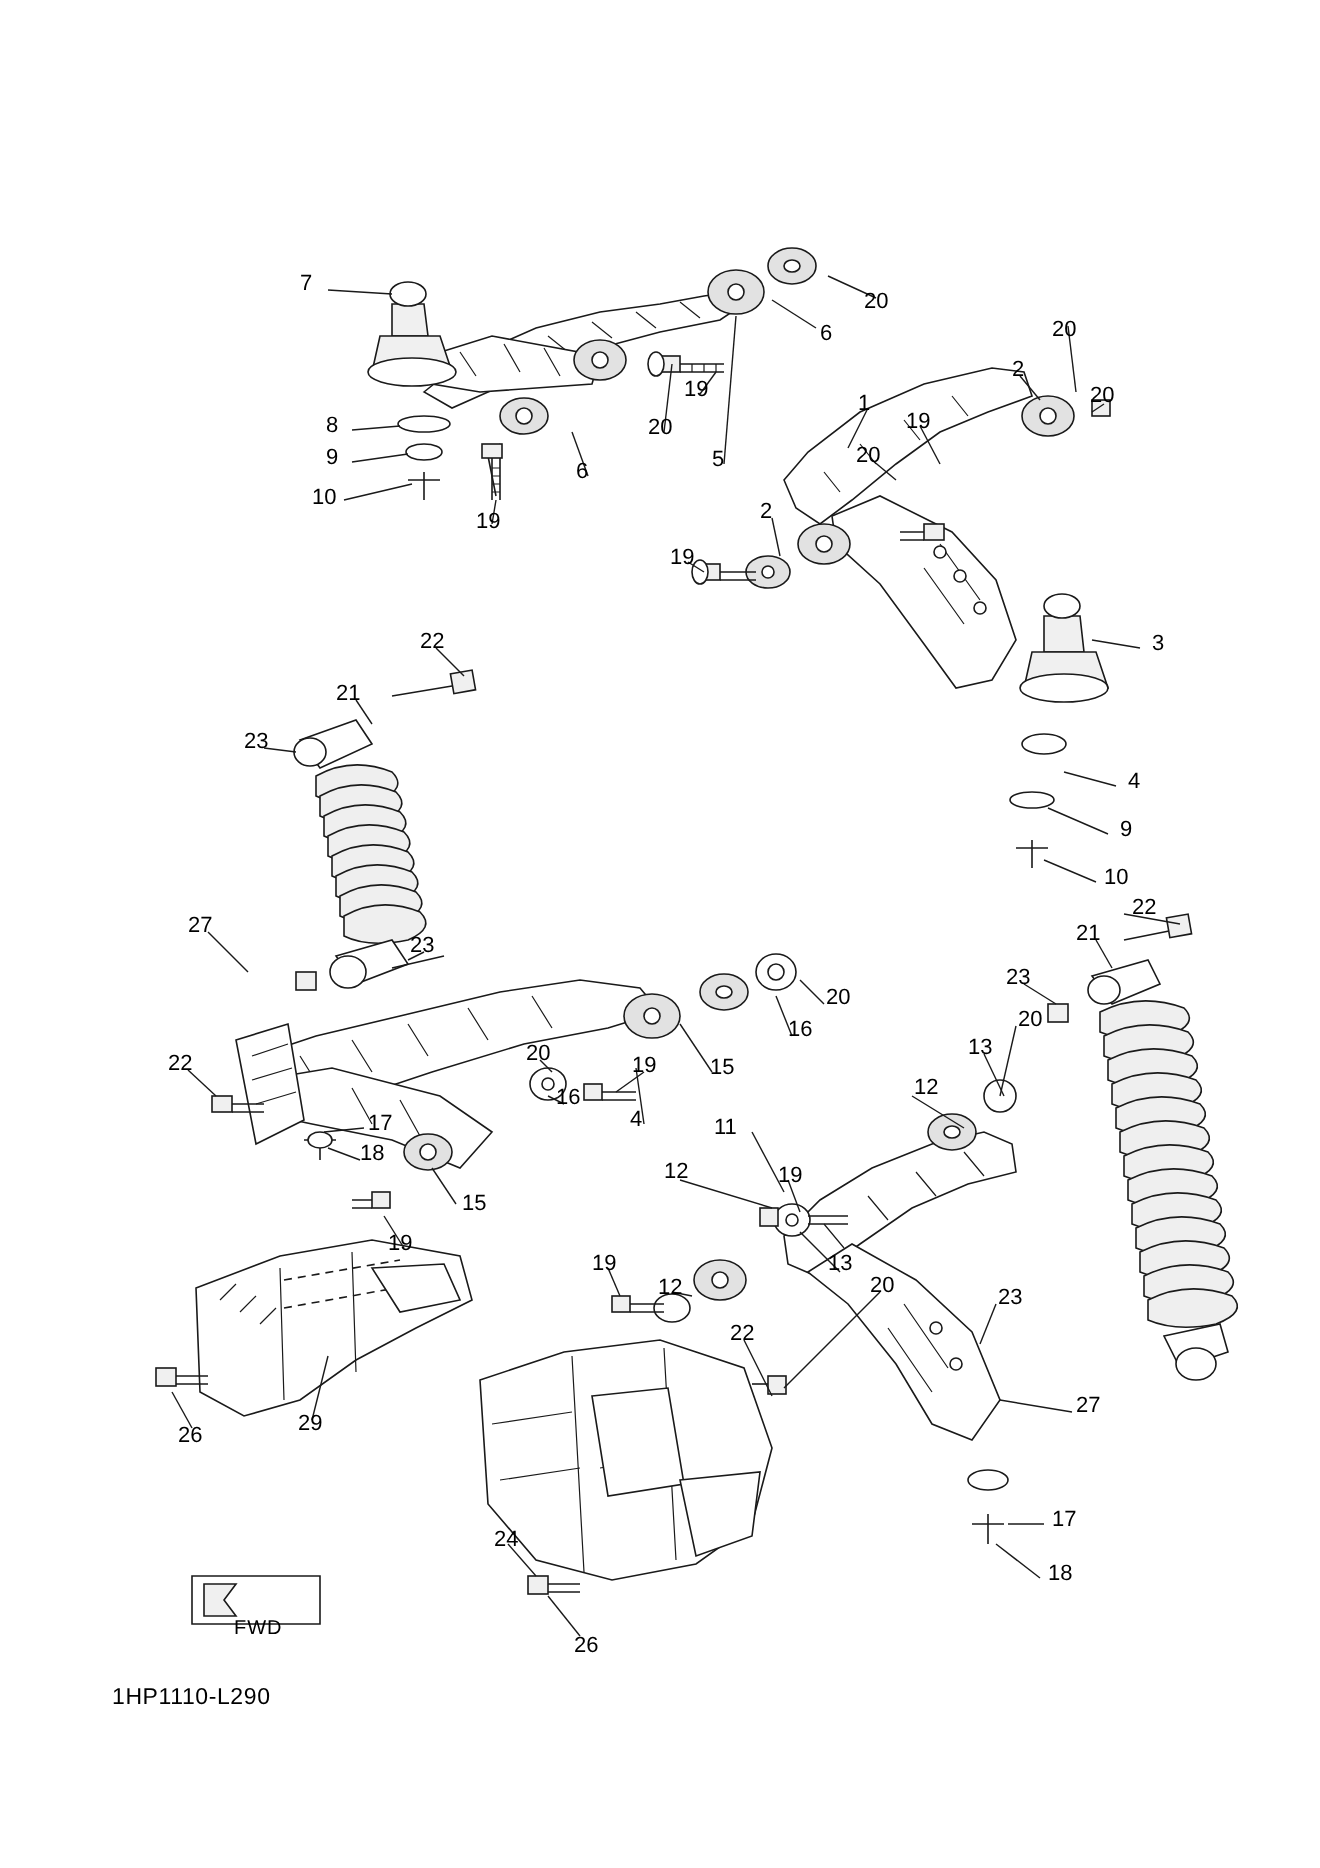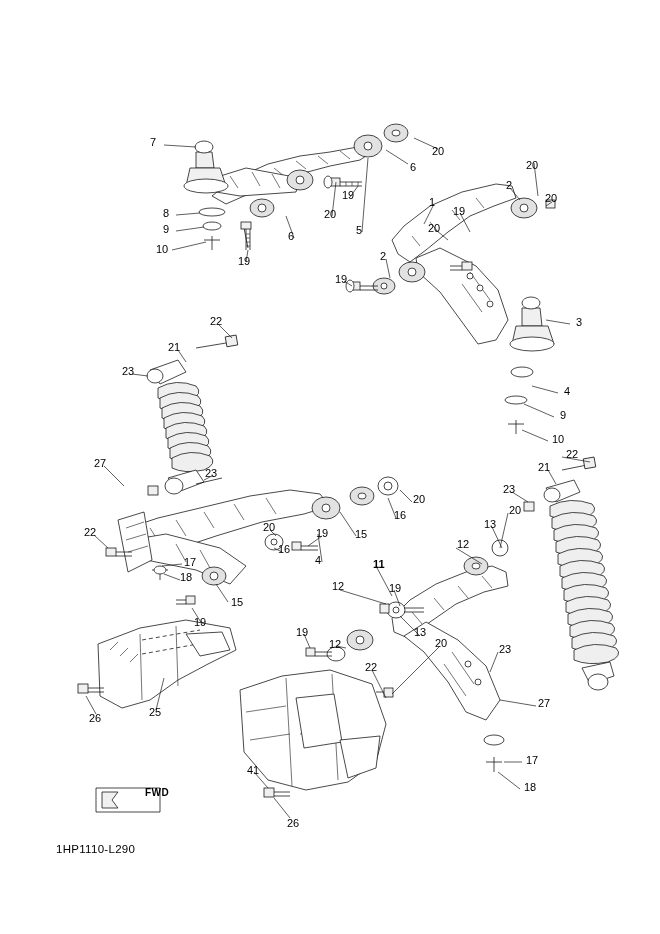--- a/index.html
+++ b/index.html
@@ -36,25 +36,24 @@
   .fwd-box {
     position: absolute;
     left: 95px;
     top: 786px;
     width: 66px;
     height: 26px;
   }
   .fwd-label {
     position: absolute;
     left: 22px;
-    top: 1px;
+    top: 23px;
     font-size: 10px;
-    font-weight: bold;
+    font-weight: normal;
     letter-spacing: 0.5px;
-    margin-left: 28px;
   }
   svg.art {
     position: absolute;
     left: 0;
     top: 0;
     width: 660px;
     height: 934px;
   }
   .ln { stroke: #1a1a1a; stroke-width: 0.8; fill: none; }
   .ln-thin { stroke: #1a1a1a; stroke-width: 0.6; fill: none; }
@@ -362,36 +361,36 @@
   <div class="callout" style="left:509px; top:505px;">20</div>
   <div class="callout" style="left:484px; top:519px;">13</div>
   <div class="callout" style="left:84px; top:527px;">22</div>
   <div class="callout" style="left:263px; top:522px;">20</div>
   <div class="callout" style="left:316px; top:528px;">19</div>
   <div class="callout" style="left:355px; top:529px;">15</div>
   <div class="callout" style="left:457px; top:539px;">12</div>
   <div class="callout" style="left:278px; top:544px;">16</div>
   <div class="callout" style="left:184px; top:557px;">17</div>
   <div class="callout" style="left:315px; top:555px;">4</div>
-  <div class="callout" style="left:373px; top:559px;font-weight:bold;">11</div>
+  <div class="callout" style="left:357px; top:559px;">11</div>
   <div class="callout" style="left:180px; top:572px;">18</div>
   <div class="callout" style="left:332px; top:581px;">12</div>
   <div class="callout" style="left:389px; top:583px;">19</div>
   <div class="callout" style="left:231px; top:597px;">15</div>
   <div class="callout" style="left:194px; top:617px;">19</div>
   <div class="callout" style="left:296px; top:627px;">19</div>
   <div class="callout" style="left:329px; top:639px;">12</div>
   <div class="callout" style="left:414px; top:627px;">13</div>
   <div class="callout" style="left:435px; top:638px;">20</div>
   <div class="callout" style="left:499px; top:644px;">23</div>
   <div class="callout" style="left:365px; top:662px;">22</div>
   <div class="callout" style="left:89px; top:713px;">26</div>
-  <div class="callout" style="left:149px; top:707px;">25</div>
+  <div class="callout" style="left:149px; top:707px;">29</div>
   <div class="callout" style="left:538px; top:698px;">27</div>
-  <div class="callout" style="left:247px; top:765px;">41</div>
+  <div class="callout" style="left:247px; top:765px;">24</div>
   <div class="callout" style="left:526px; top:755px;">17</div>
   <div class="callout" style="left:524px; top:782px;">18</div>
   <div class="callout" style="left:287px; top:818px;">26</div>
 
   <div class="fwd-box">
     <span class="fwd-label">FWD</span>
   </div>
 
   <div class="part-code">1HP1110-L290</div>
 

